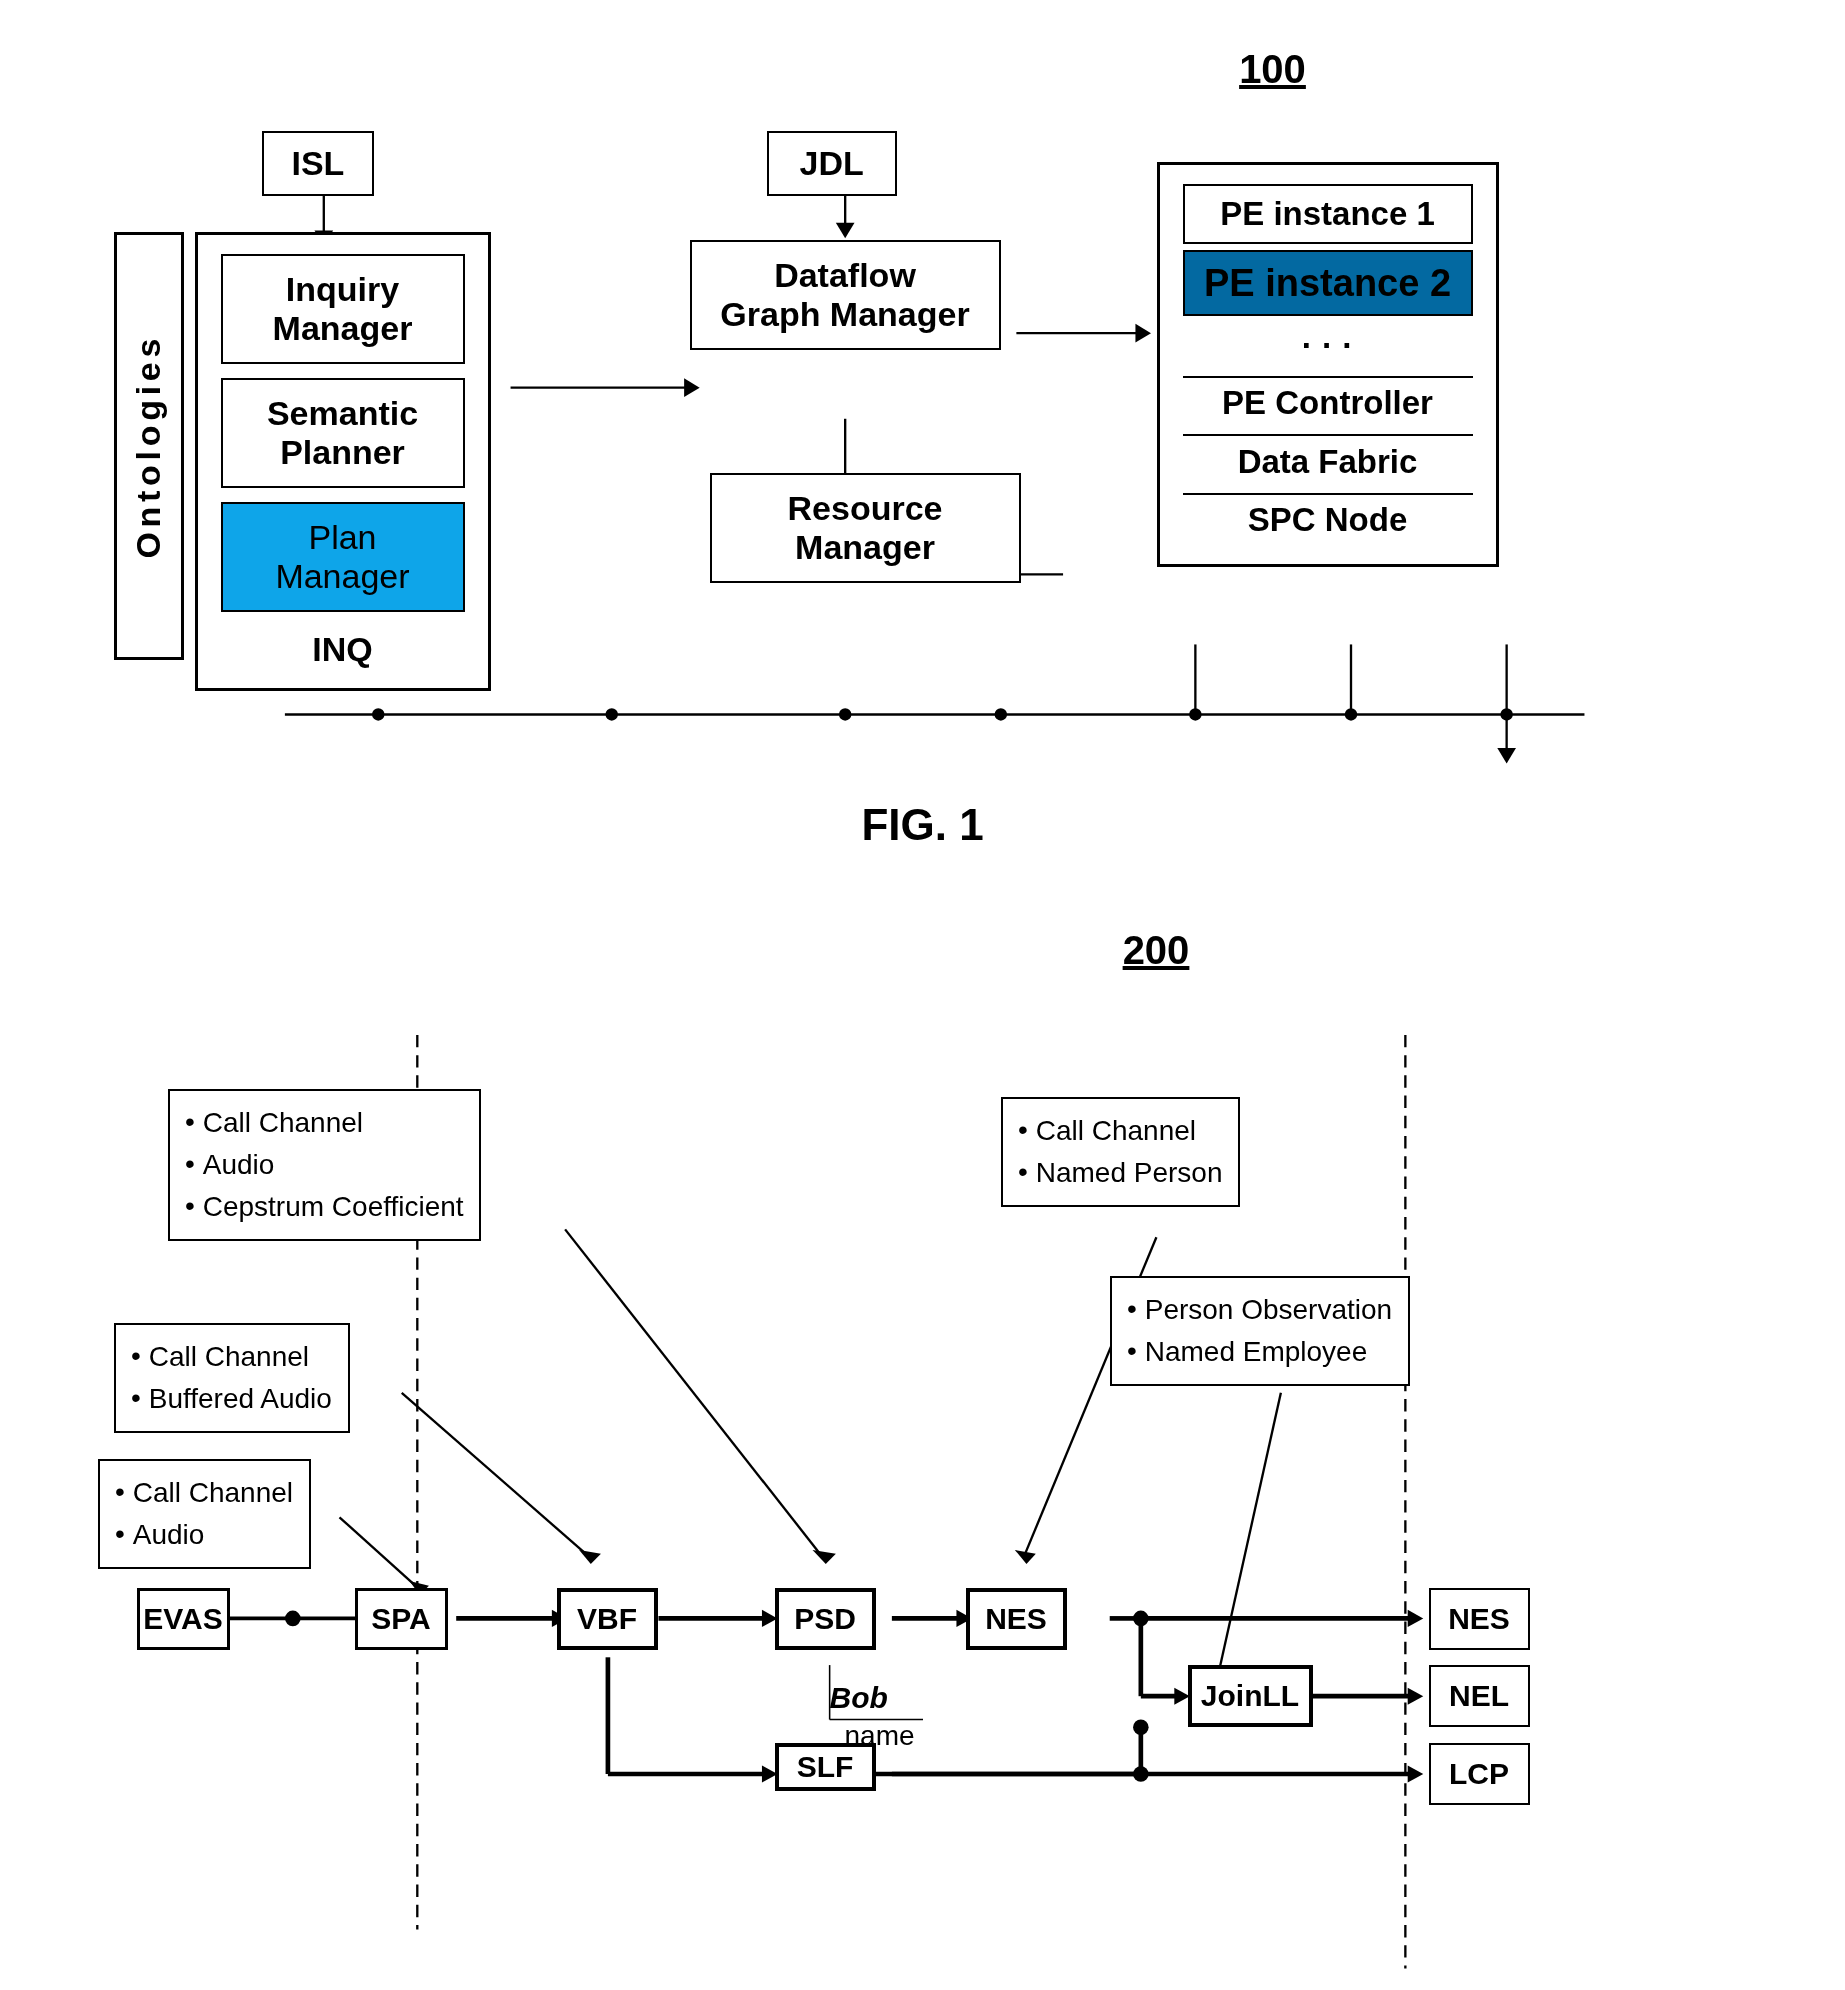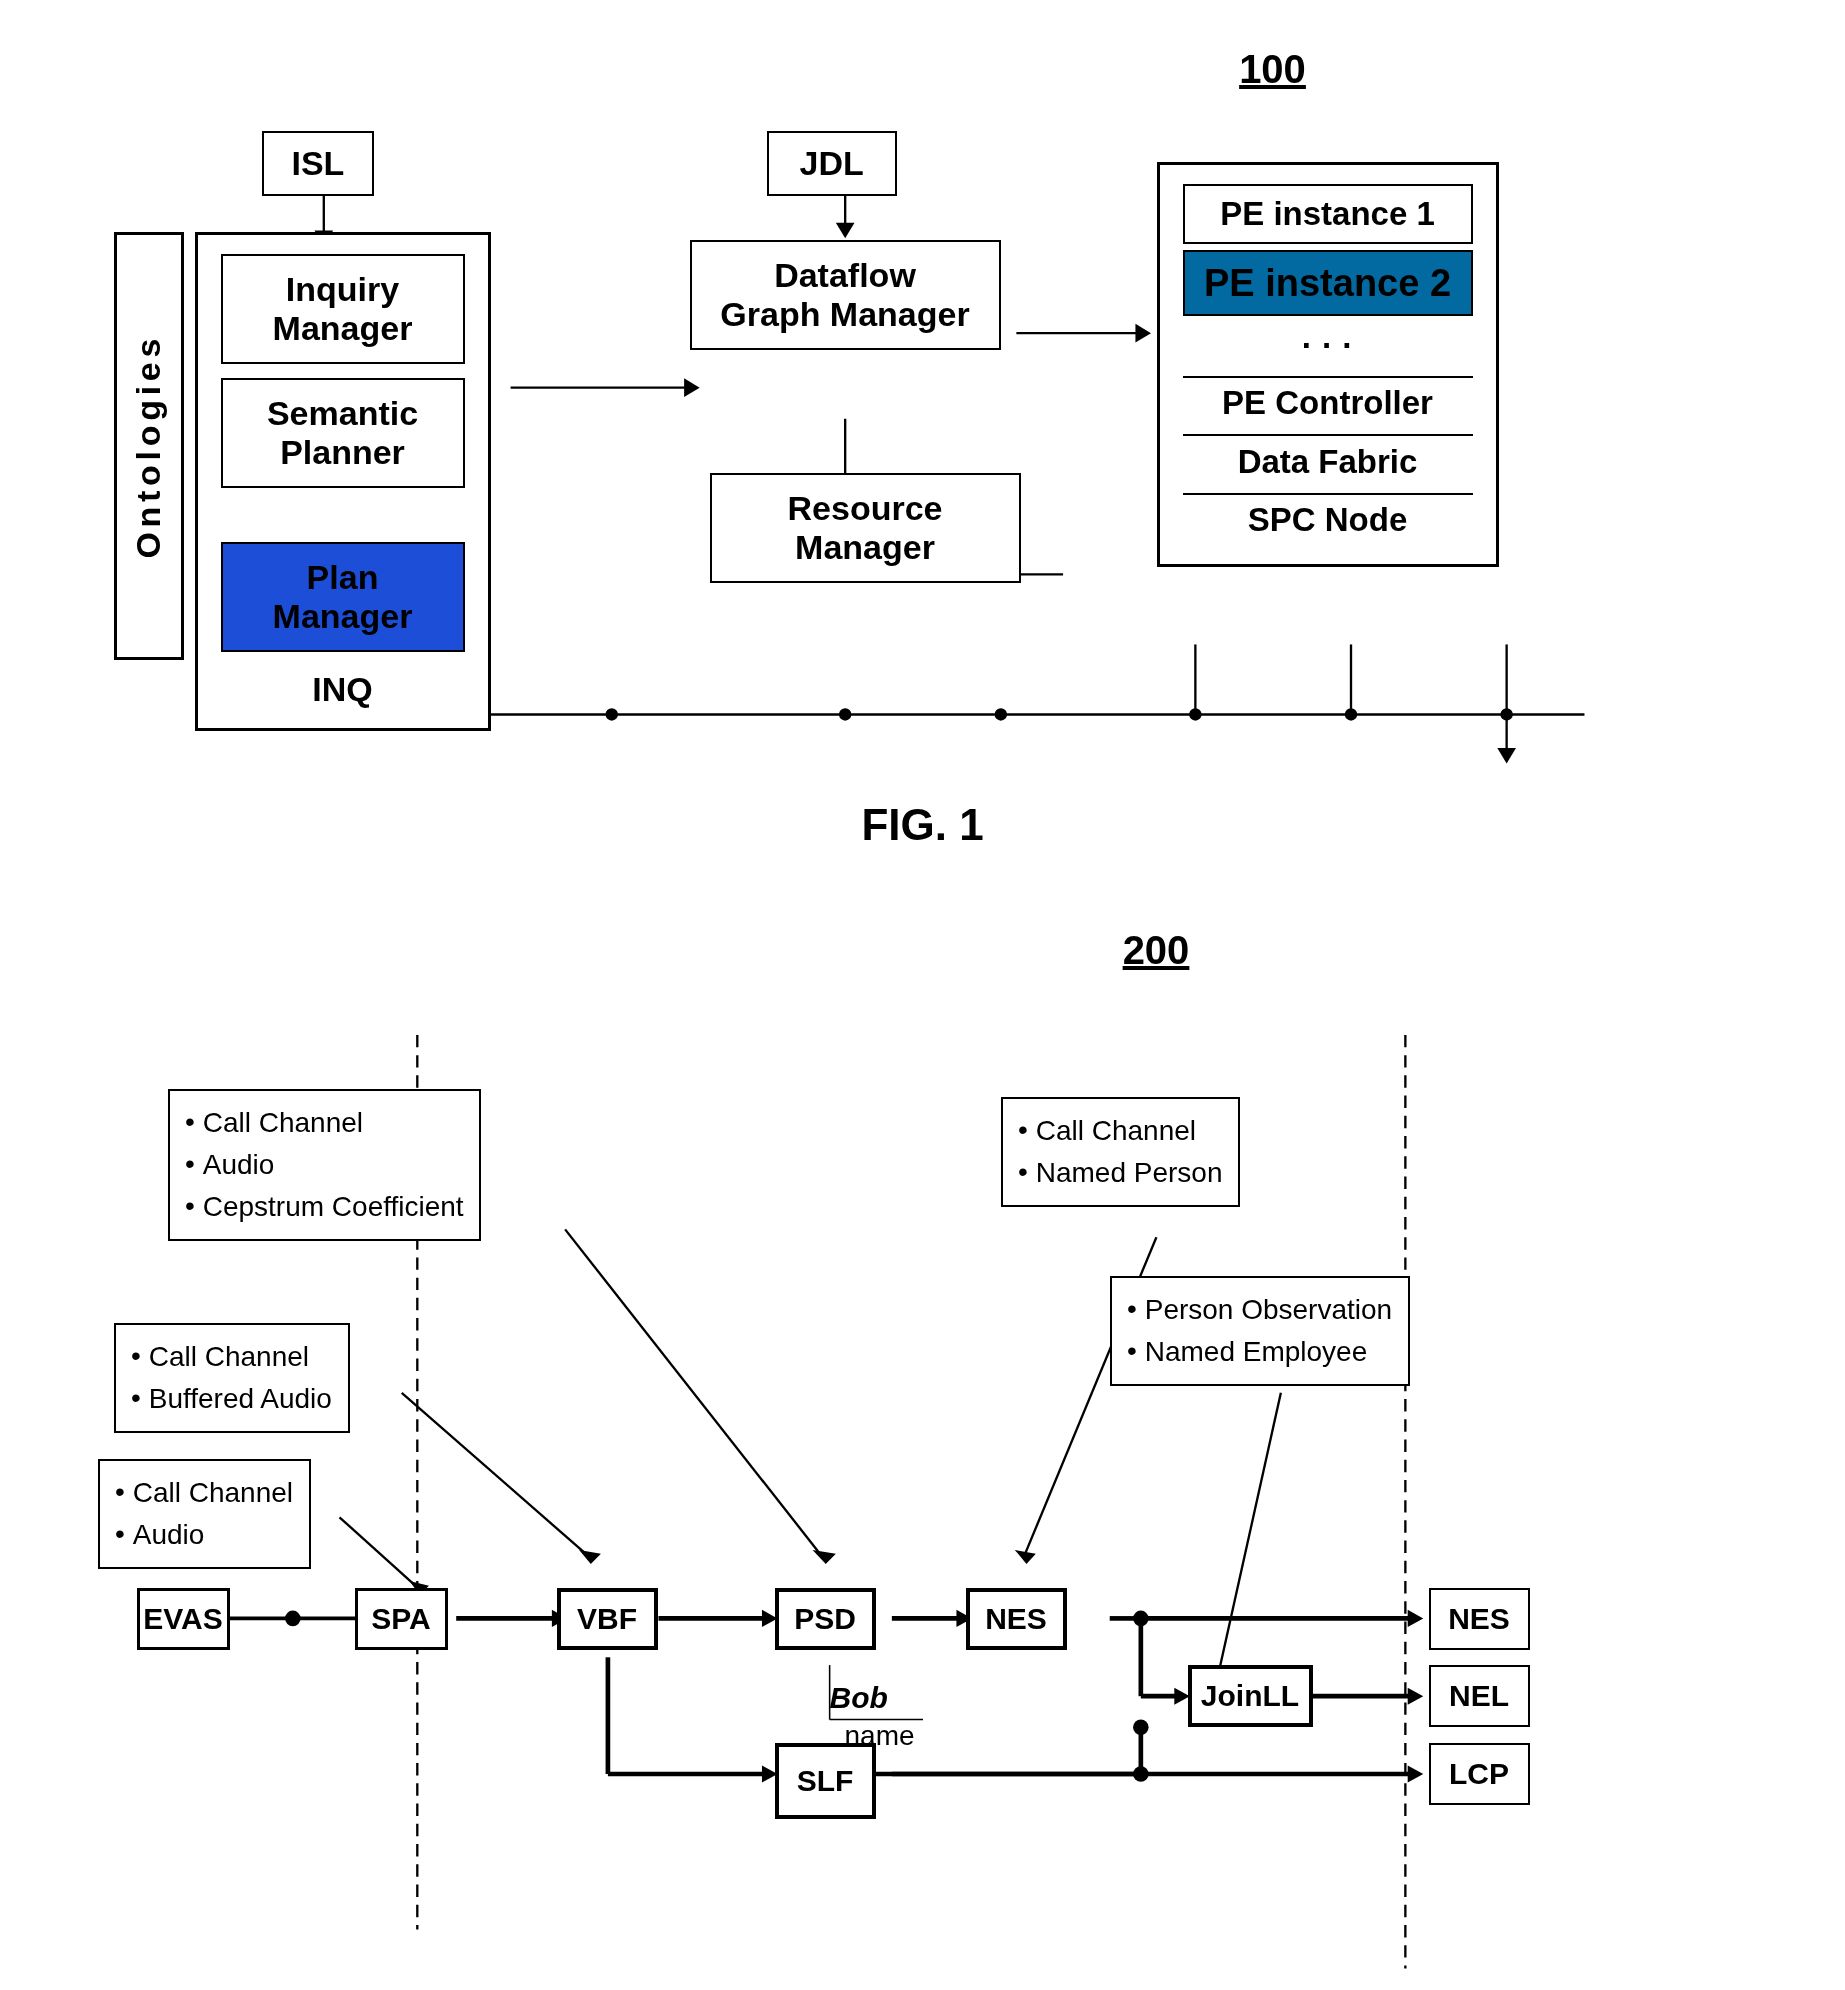--- a/index.html
+++ b/index.html
@@ -154,21 +154,21 @@
         <span style="writing-mode:vertical-rl; transform:rotate(180deg); font-size:34px; font-weight:bold; letter-spacing:4.7px;">Ontologies</span>
       </div>
 
       <div style="position:absolute; top:117px; left:128px; border:3.1px solid #000; padding:18.7px 23px; display:flex; flex-direction:column; gap:14px; background:#fff; min-width:296px;">
         <div style="border:2.3px solid #000; padding:14px 18.7px; font-size:34px; font-weight:bold; text-align:center; background:#fff;">
           Inquiry<br>Manager
         </div>
         <div style="border:2.3px solid #000; padding:14px 18.7px; font-size:34px; font-weight:bold; text-align:center; background:#fff;">
           Semantic<br>Planner
         </div>
-        <div style="border:2.3px solid #000; padding:14px 18.7px; font-size:34px; font-weight:bold; text-align:center; background:#1d4ed8;margin-top:40px;">
+        <div style="border:2.3px solid #000; padding:14px 18.7px; font-size:34px; font-weight:normal; text-align:center; background:#0ea5e9;">
           Plan<br>Manager
         </div>
         <div style="text-align:center; font-size:34px; font-weight:bold; padding-top:4.7px;">INQ</div>
       </div>
 
       <div style="position:absolute; top:15.6px; left:700px; border:2.3px solid #000; padding:11px 31px; font-size:34px; font-weight:bold; text-align:center; background:#fff;">JDL</div>
 
       <div style="position:absolute; top:125px; left:623px; border:2.3px solid #000; padding:14px 23px; font-size:34px; font-weight:bold; text-align:center; background:#fff; min-width:311px;">
         Dataflow<br>Graph Manager
       </div>
@@ -336,21 +336,21 @@
       <div class="node-box-bold" style="top:592px; left:490px; width:101px; height:62px;">VBF</div>
 
       <div class="node-box-bold" style="top:592px; left:708px; width:101px; height:62px;">PSD</div>
 
       <div class="node-box-bold" style="top:592px; left:899px; width:101px; height:62px;">NES</div>
 
       <div style="position:absolute; top:685px; left:763px; font-size:30px; font-style:italic; font-weight:bold;">Bob</div>
 
       <div style="position:absolute; top:724px; left:778px; font-size:28px;">name</div>
 
-      <div class="node-box-bold" style="top:747px; left:708px; width:101px; height:76px;text-align:center;">SLF</div>
+      <div class="node-box-bold" style="top:747px; left:708px; width:101px; height:48px;text-align:center;">SLF</div>
 
       <div class="node-box-bold" style="top:669px; left:1121px; width:125px; height:62px;">JoinLL</div>
 
       <div class="node-box" style="top:592px; left:1362px; width:101px; height:62px; border-width:2.3px;">NES</div>
 
       <div class="node-box" style="top:669px; left:1362px; width:101px; height:62px; border-width:2.3px;">NEL</div>
 
       <div class="node-box" style="top:747px; left:1362px; width:101px; height:62px; border-width:2.3px;">LCP</div>
 
     </div>

